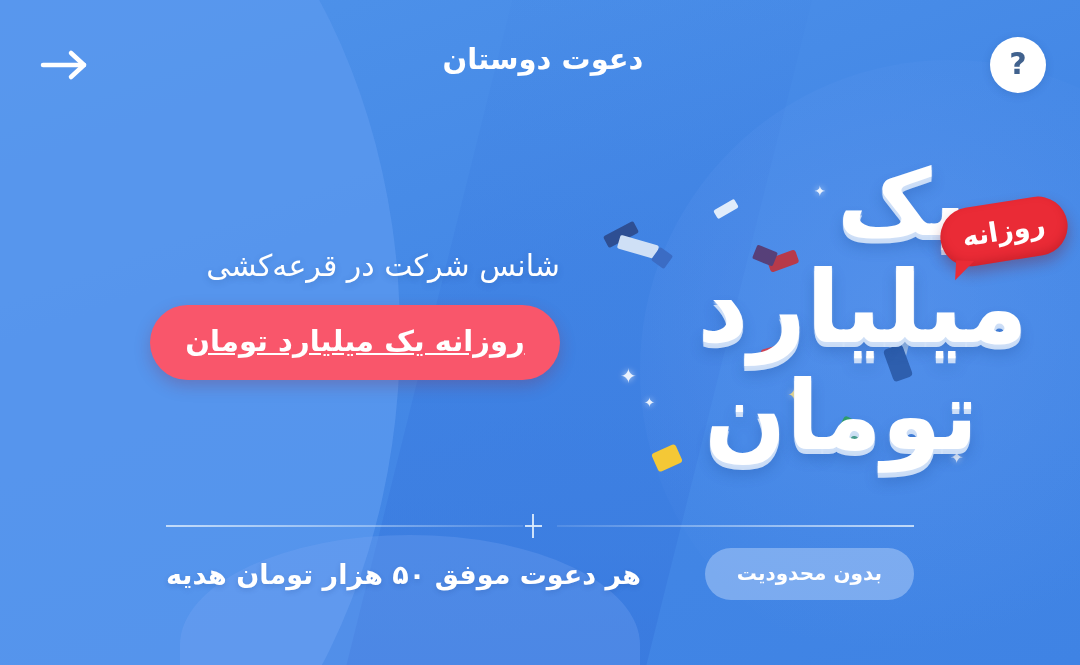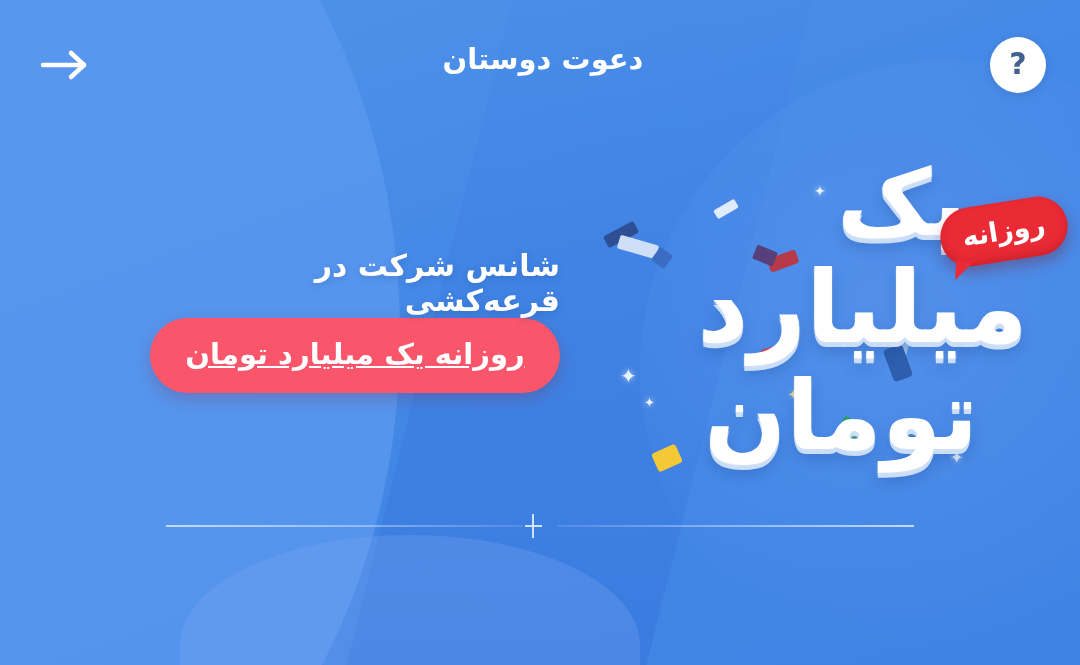--- a/index.html
+++ b/index.html
@@ -159,22 +159,23 @@
   
   .left-copy {
     position:absolute;
     right:520px; left:150px; top:248px;
     z-index:5;
     text-align:left;
   }
   .tagline {
     color:#ffffff;
     font-size:30px;
-    font-weight:700;
+    font-weight:400;
     text-align:right;
+    margin-bottom:22px;
     text-shadow:0 2px 6px rgba(30,70,140,.25);
   }
   .price-pill {
     display:block;
     width:100%;
     background:#f9566b;
     color:#ffffff;
     font-size:29px;
     font-weight:700;
     text-align:center;
@@ -296,14 +297,18 @@
     <div class="tagline">شانس شرکت در قرعه‌کشی</div>
     <button class="price-pill">روزانه یک میلیارد تومان</button>
   </div>
 
   <div class="divider">
     <div class="rule"></div>
     <div class="plus"></div>
     <div class="rule right"></div>
   </div>
 
+  <div class="bottom-row">
+    <div class="bottom-text">هر دعوت موفق ۵۰ هزار تومان هدیه</div>
+    <div class="limit-badge">بدون محدودیت</div>
+  </div>
 
 </div>
 
 </body></html>

